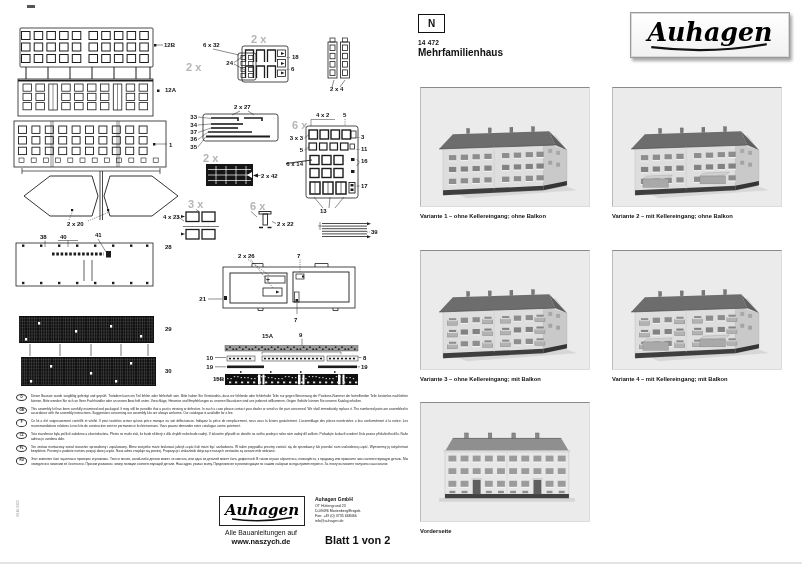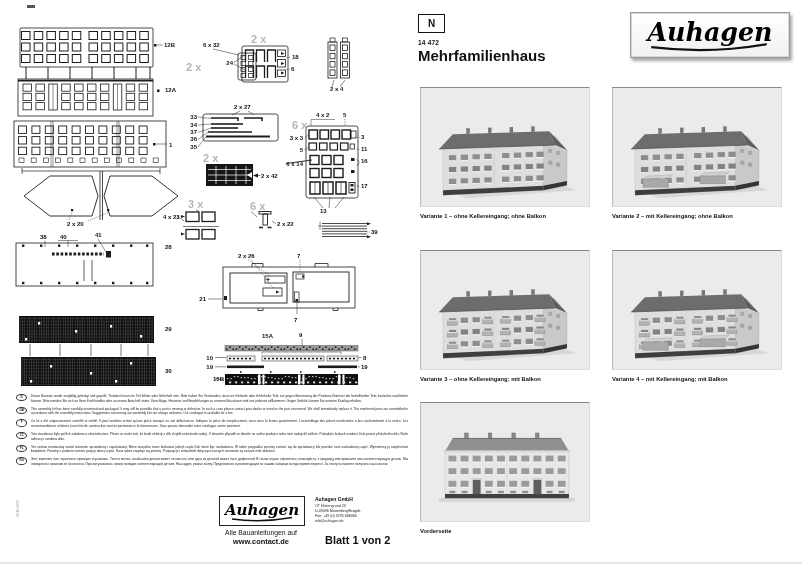--- a/index.html
+++ b/index.html
@@ -4,21 +4,21 @@
 <style>
   html,body{margin:0;padding:0}
   body{width:802px;height:567px;background:#fff;font-family:"Liberation Sans",sans-serif;position:relative;overflow:hidden;color:#111}
   #diagram-svg{position:absolute;left:0;top:0}
   .mark-tl{position:absolute;left:27px;top:5px;width:8px;height:3px;background:#555}
   .bottom-edge{position:absolute;left:0;top:562px;width:802px;height:2px;background:#e4e4e4}
   .side-code{position:absolute;left:16px;top:500px;font-size:3.5px;color:#9a9a9a;writing-mode:vertical-rl;transform:rotate(180deg)}
   
   .badge-n{position:absolute;left:418px;top:14px;width:25px;height:17px;border:1.7px solid #111;font-weight:bold;font-size:10px;display:flex;align-items:center;justify-content:center;background:#fff}
   .art-no{position:absolute;left:418px;top:39px;font-size:6.5px;font-weight:bold;letter-spacing:.2px}
-  .product{position:absolute;left:418px;top:47px;font-size:15px;font-weight:bold}
+  .product{position:absolute;left:418px;top:47px;font-size:10px;font-weight:bold}
   .logo{background:linear-gradient(#fff,#f1f1f1);border:1px solid #999;box-shadow:2px 3px 3px rgba(0,0,0,.35),inset 0 0 0 1px #d9d9d9}
   .logo-big{position:absolute;left:630px;top:12px;width:158px;height:44px}
   .logo-small{position:absolute;left:219px;top:496px;width:84px;height:28px;background:#fff;border:1.2px solid #222;box-shadow:none}
   .logo svg{width:100%;height:100%}
   .logo text{font-family:"DejaVu Serif",serif;font-style:italic;font-weight:bold}
   
   .panel-wrap{position:absolute;width:170px}
   .panel{width:170px;height:120px;background:#ebebeb;border:1px solid #dcdcdc;border-top:1px solid #8a8a8a;border-left:1px solid #b9b9b9;box-sizing:border-box}
   .panel svg{width:100%;height:100%;display:block}
   .caption{font-size:5.8px;font-weight:bold;margin-top:6px;color:#111}
@@ -1200,21 +1200,21 @@
 </div>
 
 <div class="logo logo-small">
   <svg viewBox="0 0 84 28">
       <text x="42" y="18" text-anchor="middle" font-size="15">Auhagen</text>
       <path d="M12 22 Q42 26 72 20.5" stroke="#111" fill="none" stroke-width="1.4"></path>
     </svg>
 </div>
 <div class="tagline">
   <div class="tagline-1">Alle Bauanleitungen auf</div>
-  <div class="tagline-2">www.contact.de</div>
+  <div class="tagline-2">www.naszych.de</div>
 </div>
 <div class="company">
   <div class="company-name">Auhagen GmbH</div>
   <div class="addr" id="addr">
       <div>OT Hüttengrund 23</div>
       <div>D-09496 Marienberg/Erzgeb.</div>
       <div>Fon: +49 (0) 3735 668466</div>
       <div>info@auhagen.de</div>
     </div>
 </div>

